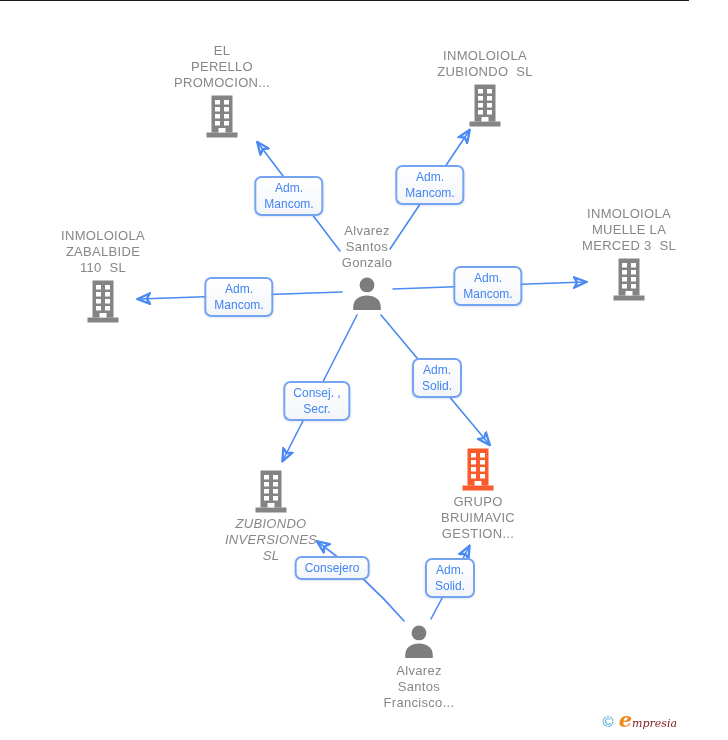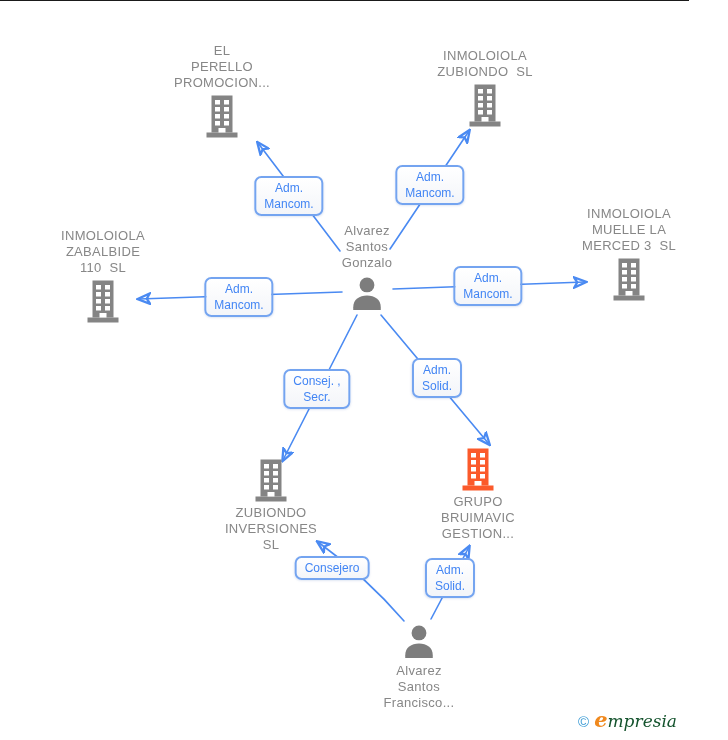--- a/index.html
+++ b/index.html
@@ -27,21 +27,21 @@
     border:2px solid #74a4f0;border-radius:7px;
     color:#4285f4;font-size:12px;line-height:16px;padding:2px 8px;
     text-align:center;white-space:pre-wrap;box-shadow:0 1px 2px rgba(60,100,180,0.15);
   }
   .footer{
     position:absolute;right:12px;bottom:8px;z-index:4;display:flex;align-items:baseline;gap:5px;
   }
   .footer .copy{color:#3a9bd5;font-size:15px;}
   .footer .brand{font-family:"DejaVu Serif","Liberation Serif",serif;font-style:italic;}
   .footer .brand-e{color:#f0891e;font-size:21px;font-weight:bold;}
-  .footer .brand-rest{color:#14532d;font-size:17px;}
+  .footer .brand-rest{color:#7f1d1d;font-size:11px;}
 </style>
 </head>
 <body>
 
 <svg width="0" height="0" style="position:absolute">
   <defs>
     <symbol id="sym-building" viewBox="0 0 40 44">
       <rect x="4.5" y="38.5" width="31" height="5" fill="currentColor"></rect>
       <rect x="9.5" y="1.5" width="21" height="37" fill="currentColor"></rect>
       <g fill="#ffffff">
@@ -118,21 +118,21 @@
 
   <div class="node" style="left:367px;top:222px;">
     <div class="node-label">Alvarez
 Santos
 Gonzalo</div>
     <svg class="person-icon" width="38" height="38">
         <use href="#sym-person"></use>
       </svg>
   </div>
 
-  <div class="node" style="left:271px;top:457px;">
+  <div class="node" style="left:271px;top:468px;font-style:italic;">
     <svg class="company-icon" width="40" height="44">
         <use href="#sym-building"></use>
       </svg>
     <div class="node-label">ZUBIONDO
 INVERSIONES
 SL</div>
   </div>
 
   <div class="node" style="left:478px;top:446px;">
     <svg class="company-icon highlight" width="40" height="44">
@@ -153,21 +153,21 @@
   </div>
 
   <div class="edge-label" style="left:289px;top:195px;">Adm.
 Mancom.</div>
   <div class="edge-label" style="left:430px;top:184px;">Adm.
 Mancom.</div>
   <div class="edge-label" style="left:239px;top:296px;">Adm.
 Mancom.</div>
   <div class="edge-label" style="left:488px;top:285px;">Adm.
 Mancom.</div>
-  <div class="edge-label" style="left:317px;top:388px;">Consej. ,
+  <div class="edge-label" style="left:317px;top:400px;">Consej. ,
 Secr.</div>
   <div class="edge-label" style="left:437px;top:377px;">Adm.
 Solid.</div>
   <div class="edge-label" style="left:332px;top:567px;">Consejero</div>
   <div class="edge-label" style="left:450px;top:577px;">Adm.
 Solid.</div>
 
   <div class="footer">
     <span class="copy">©</span>
     <span class="brand"><span class="brand-e">e</span><span class="brand-rest">mpresia</span></span>

